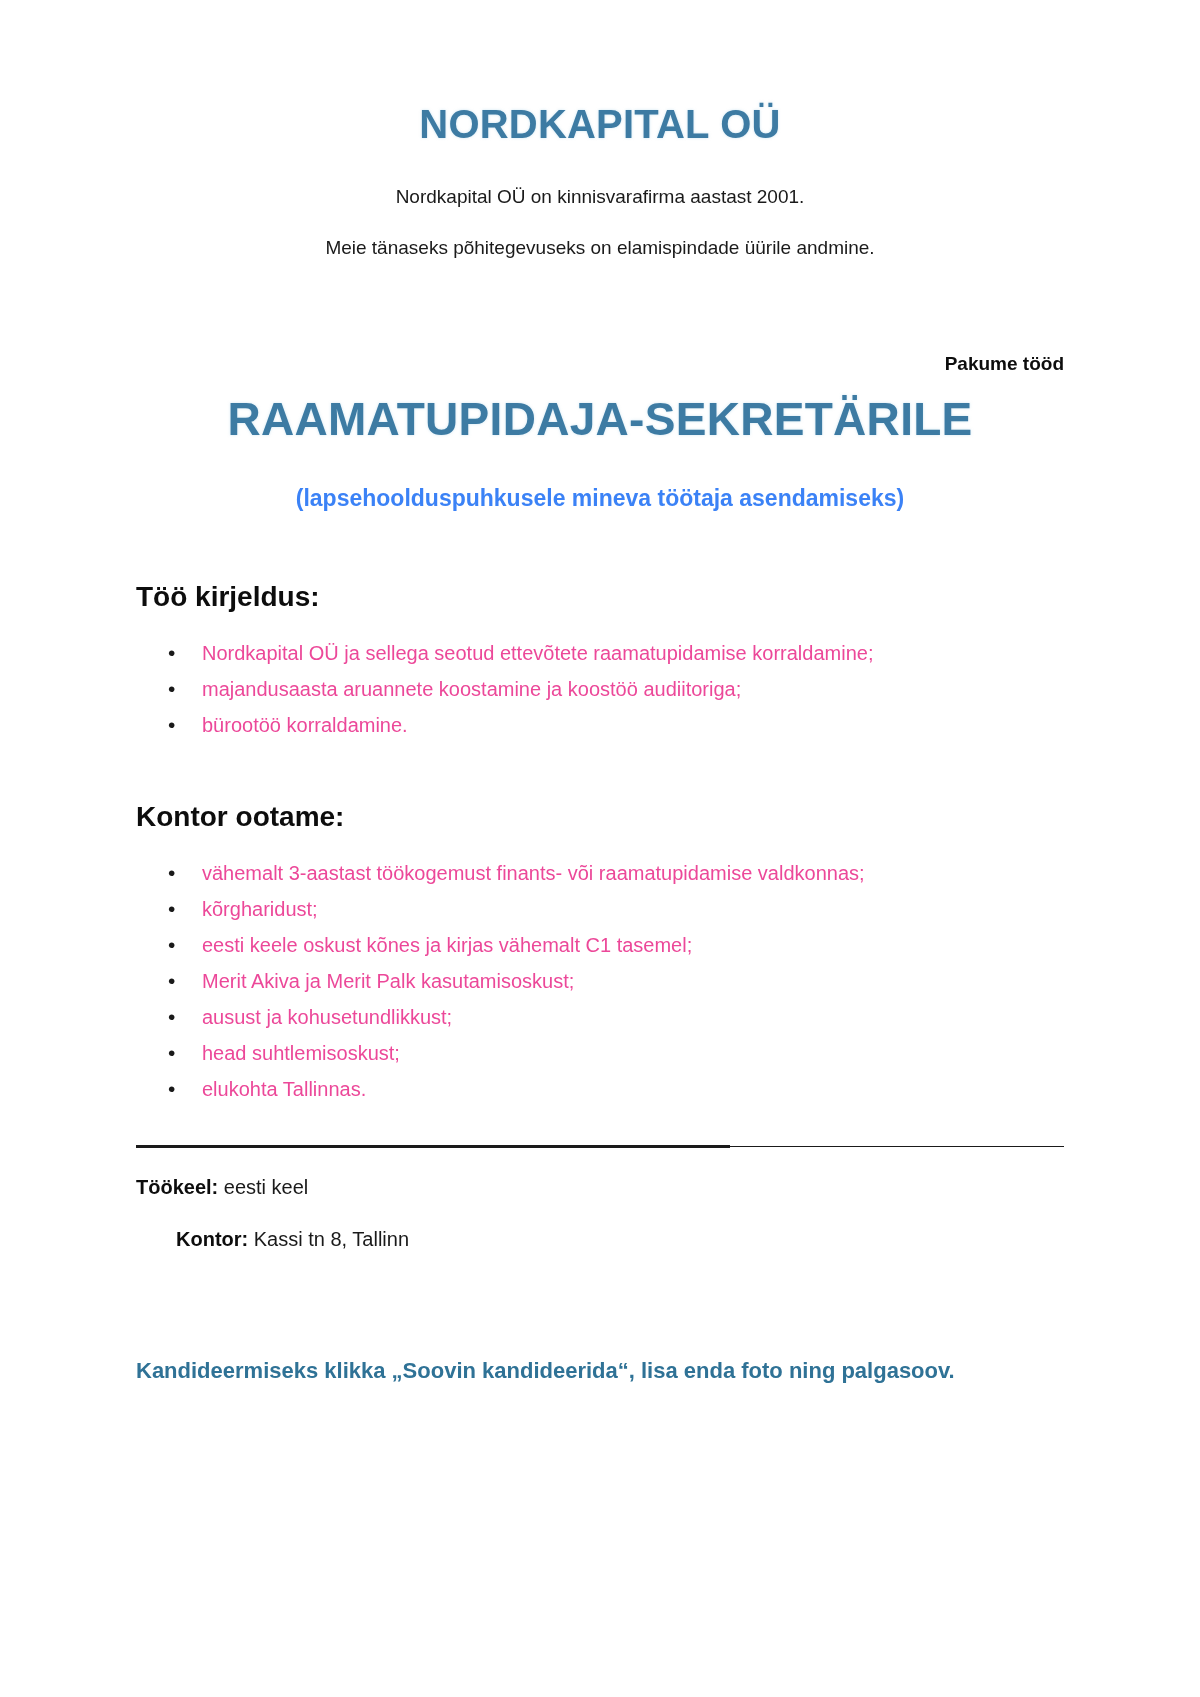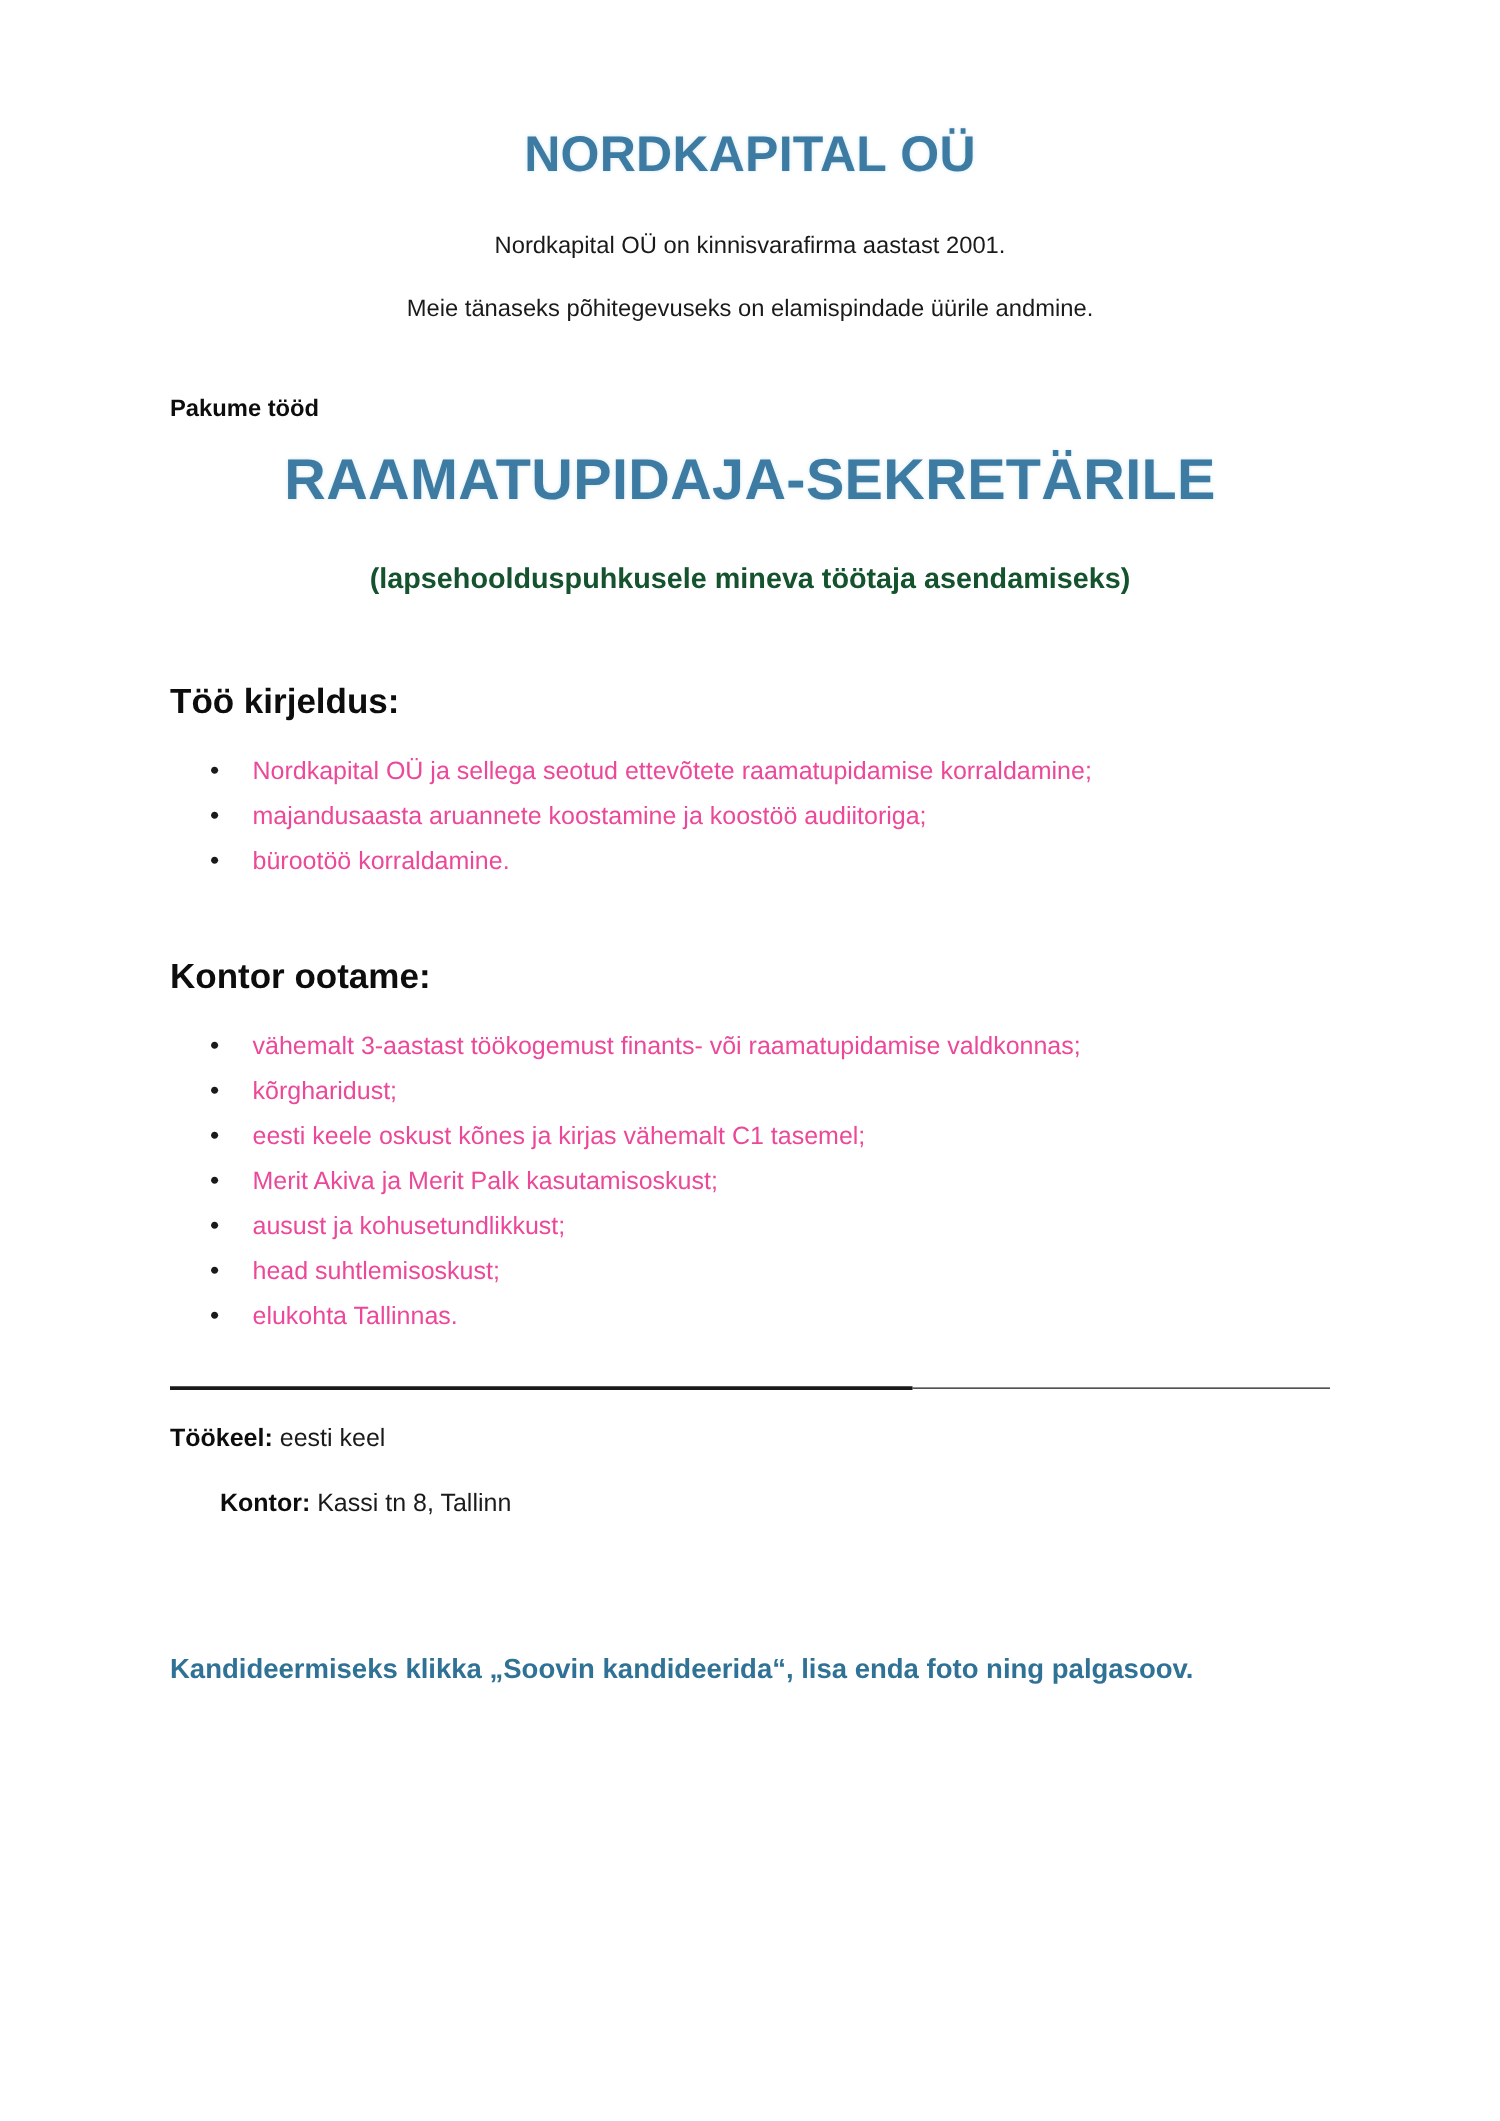--- a/index.html
+++ b/index.html
@@ -41,43 +41,43 @@
     text-align: center;
     font-size: 19px;
     color: #1a1a1a;
     line-height: 1.4;
   }
   .company-line.first { margin-top: 38px; }
   .company-line.second { margin-top: 24px; }
 
   
   .offer-kicker {
-    text-align: left;
+    text-align: right;
     font-size: 19px;
     font-weight: bold;
     color: #0d0d0d;
-    margin-top: 56px;
+    margin-top: 92px;
   }
 
   .job-title {
     text-align: center;
     font-size: 46px;
     font-weight: bold;
     color: #3d7ba3;
     line-height: 1.12;
     margin-top: 12px;
     letter-spacing: 0.3px;
     text-shadow: 0 0 3px rgba(160, 205, 230, 0.5);
   }
 
   .job-subtitle {
     text-align: center;
     font-size: 23px;
     font-weight: bold;
-    color: #14532d;
+    color: #3b82f6;
     margin-top: 10px;
     line-height: 1.25;
   }
 
   
   .section { margin-top: 0; }
 
   .section-heading {
     font-size: 28px;
     font-weight: bold;

